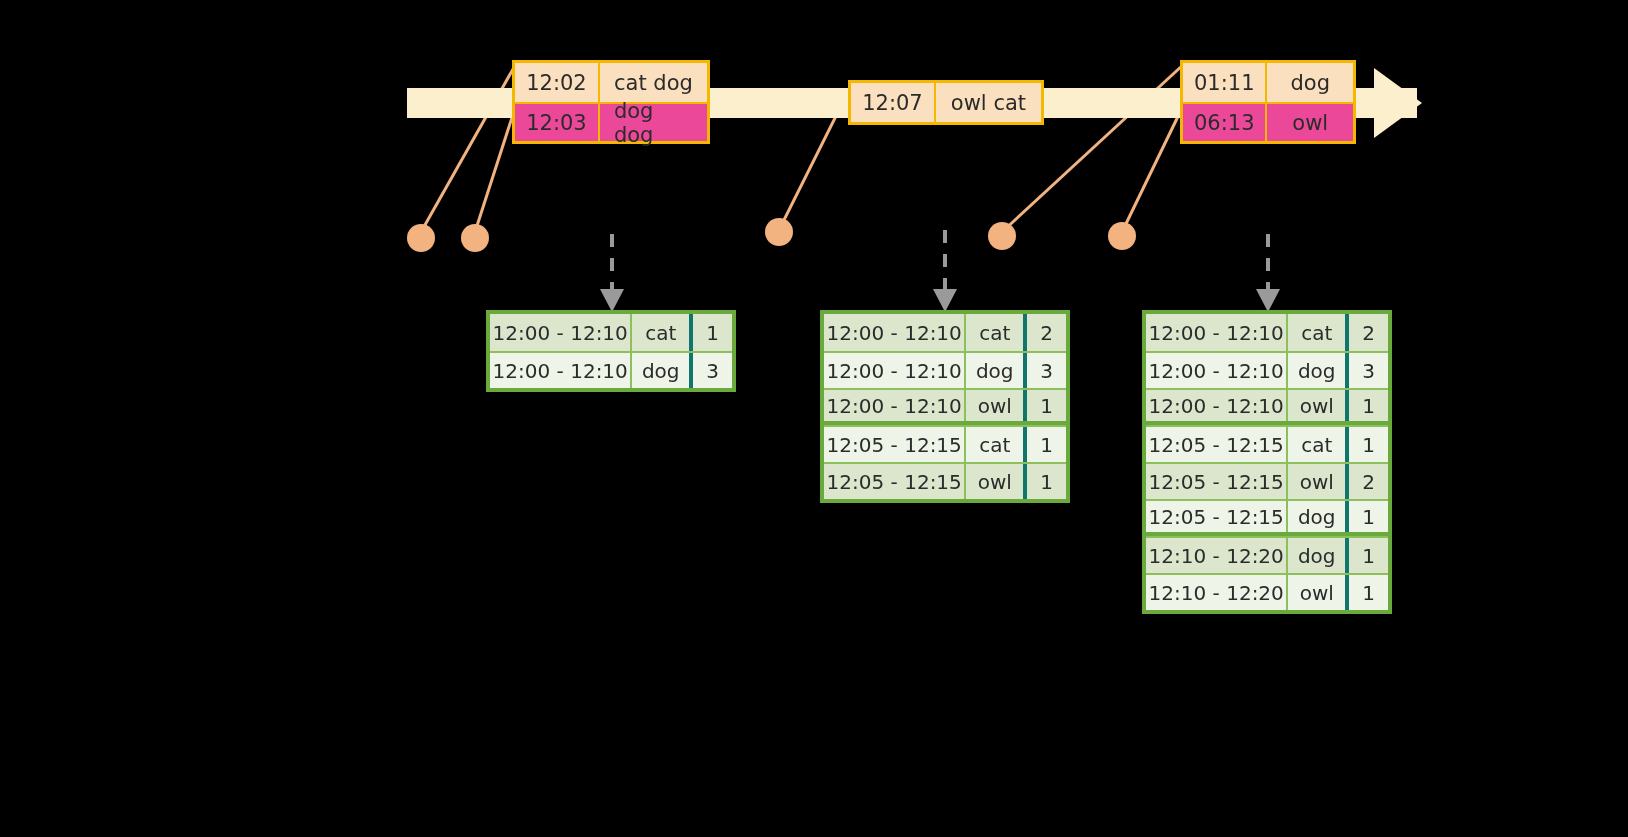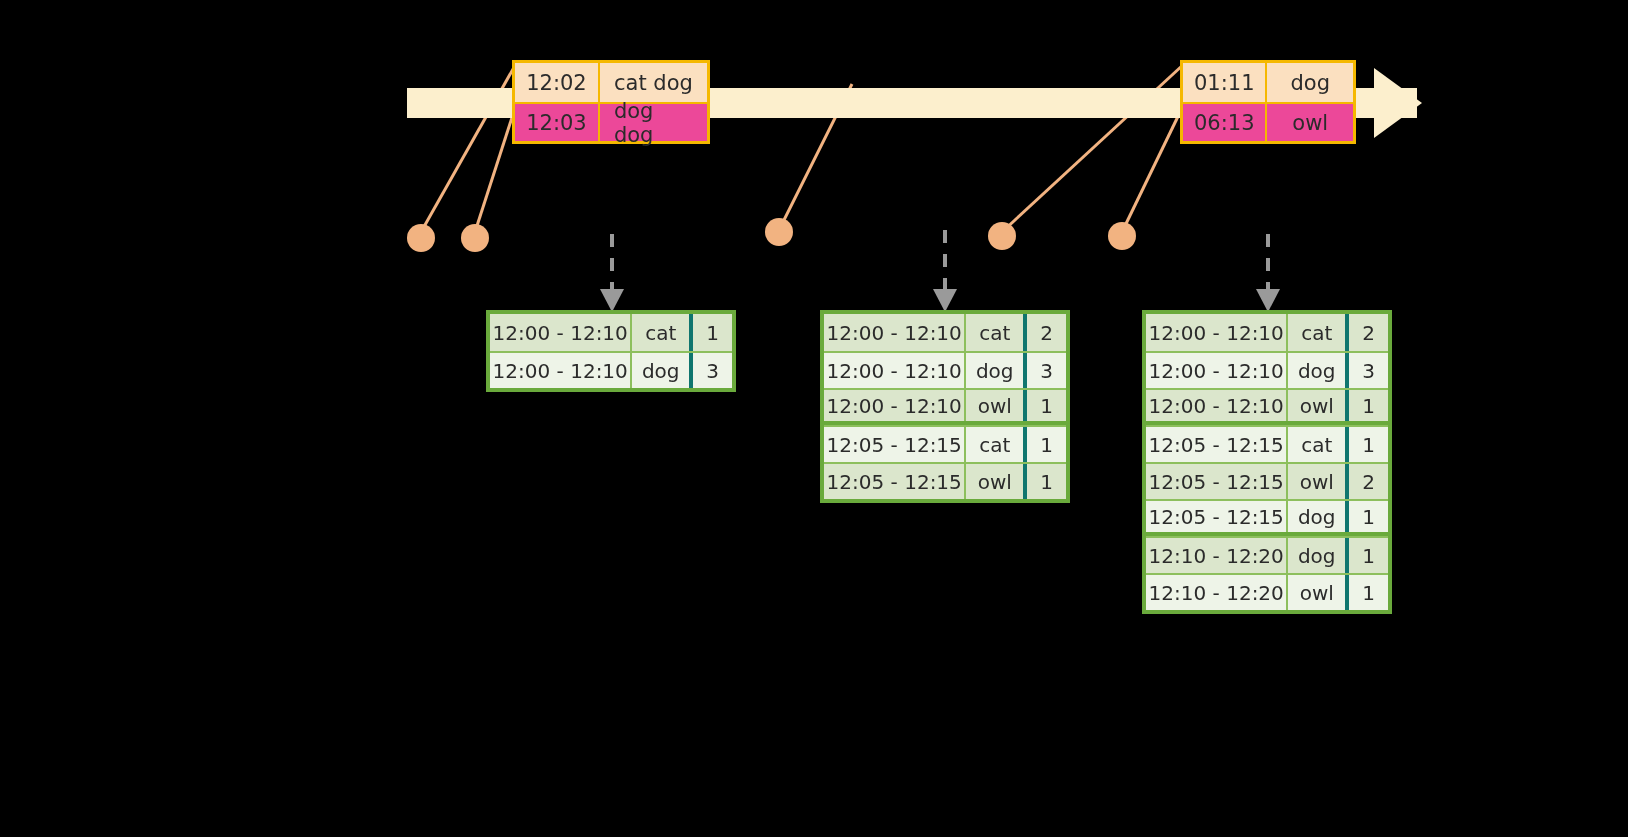--- a/index.html
+++ b/index.html
@@ -161,20 +161,26 @@
     <div class="event-row shade">
       <div class="cell event-cell-time">12:02</div>
       <div class="cell event-cell-words">cat dog</div>
     </div>
     <div class="event-row light">
       <div class="cell event-cell-time">12:03</div>
       <div class="cell event-cell-words">dog dog</div>
     </div>
   </div>
 
+  <div class="event-box" id="event-box-b">
+    <div class="event-row shade">
+      <div class="cell event-cell-time">12:07</div>
+      <div class="cell event-cell-words">owl cat</div>
+    </div>
+  </div>
 
   <div class="event-box" id="event-box-c">
     <div class="event-row shade">
       <div class="cell event-cell-time">01:11</div>
       <div class="cell event-cell-words">dog</div>
     </div>
     <div class="event-row light">
       <div class="cell event-cell-time">06:13</div>
       <div class="cell event-cell-words">owl</div>
     </div>

